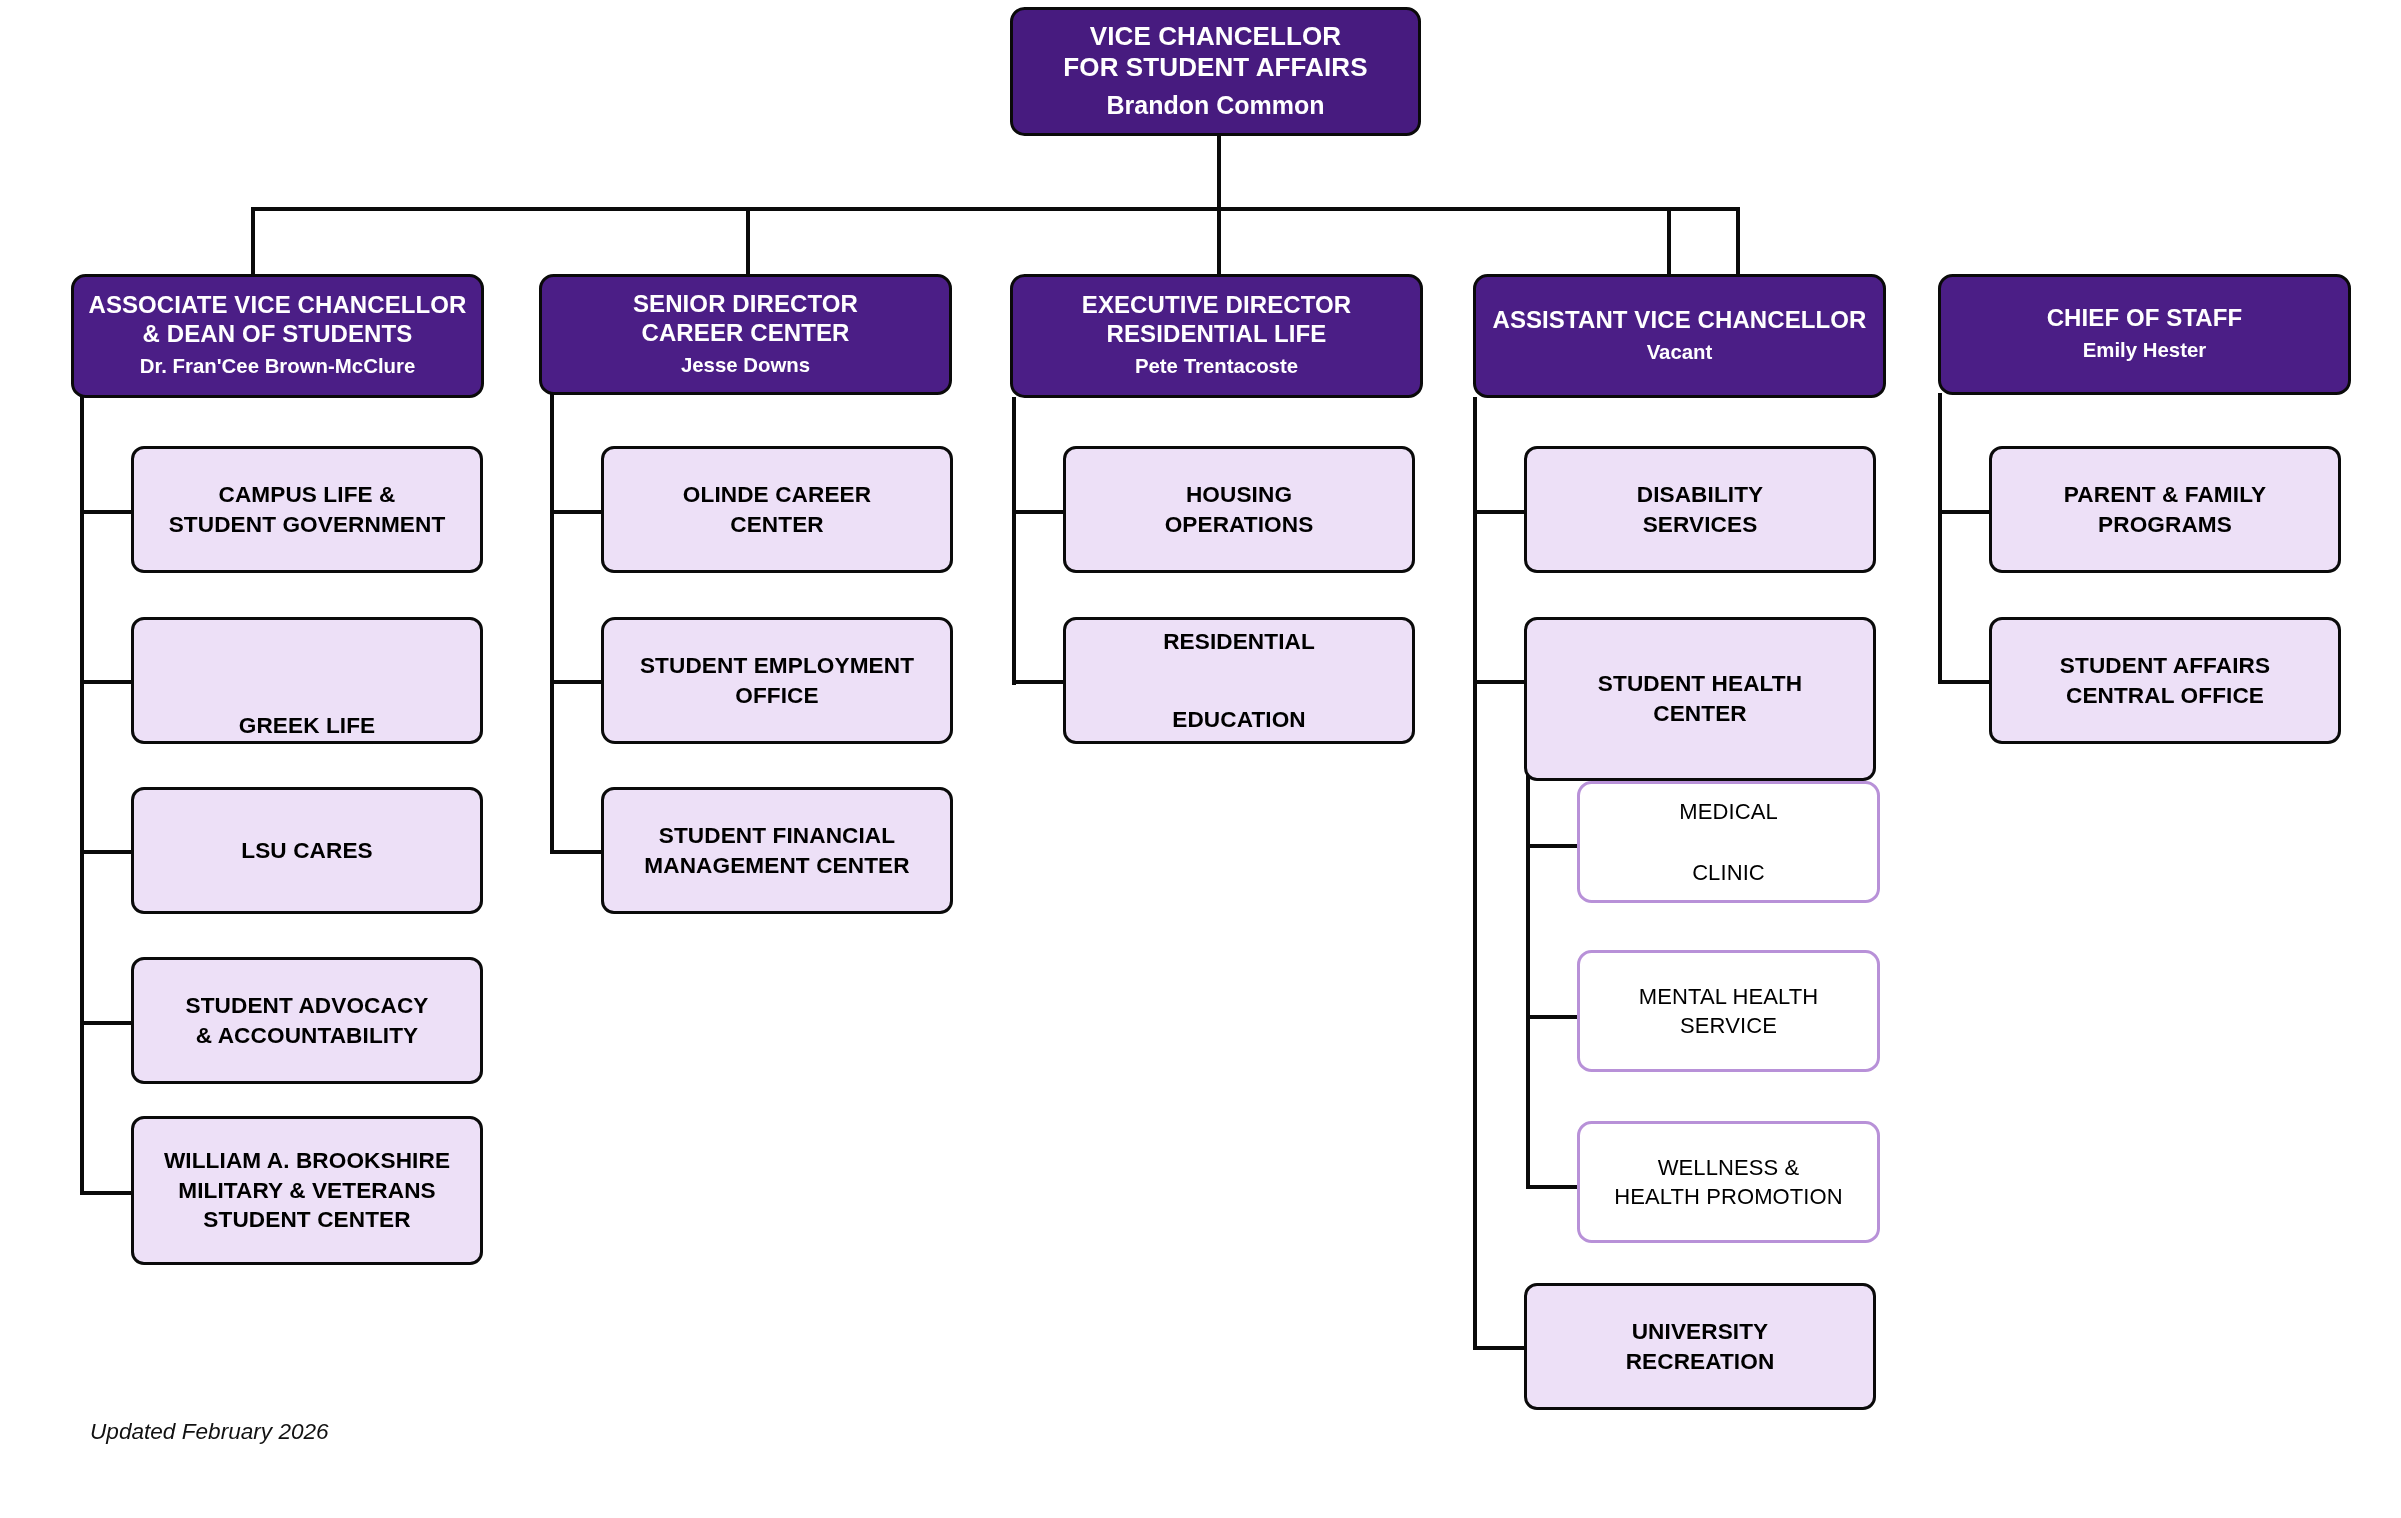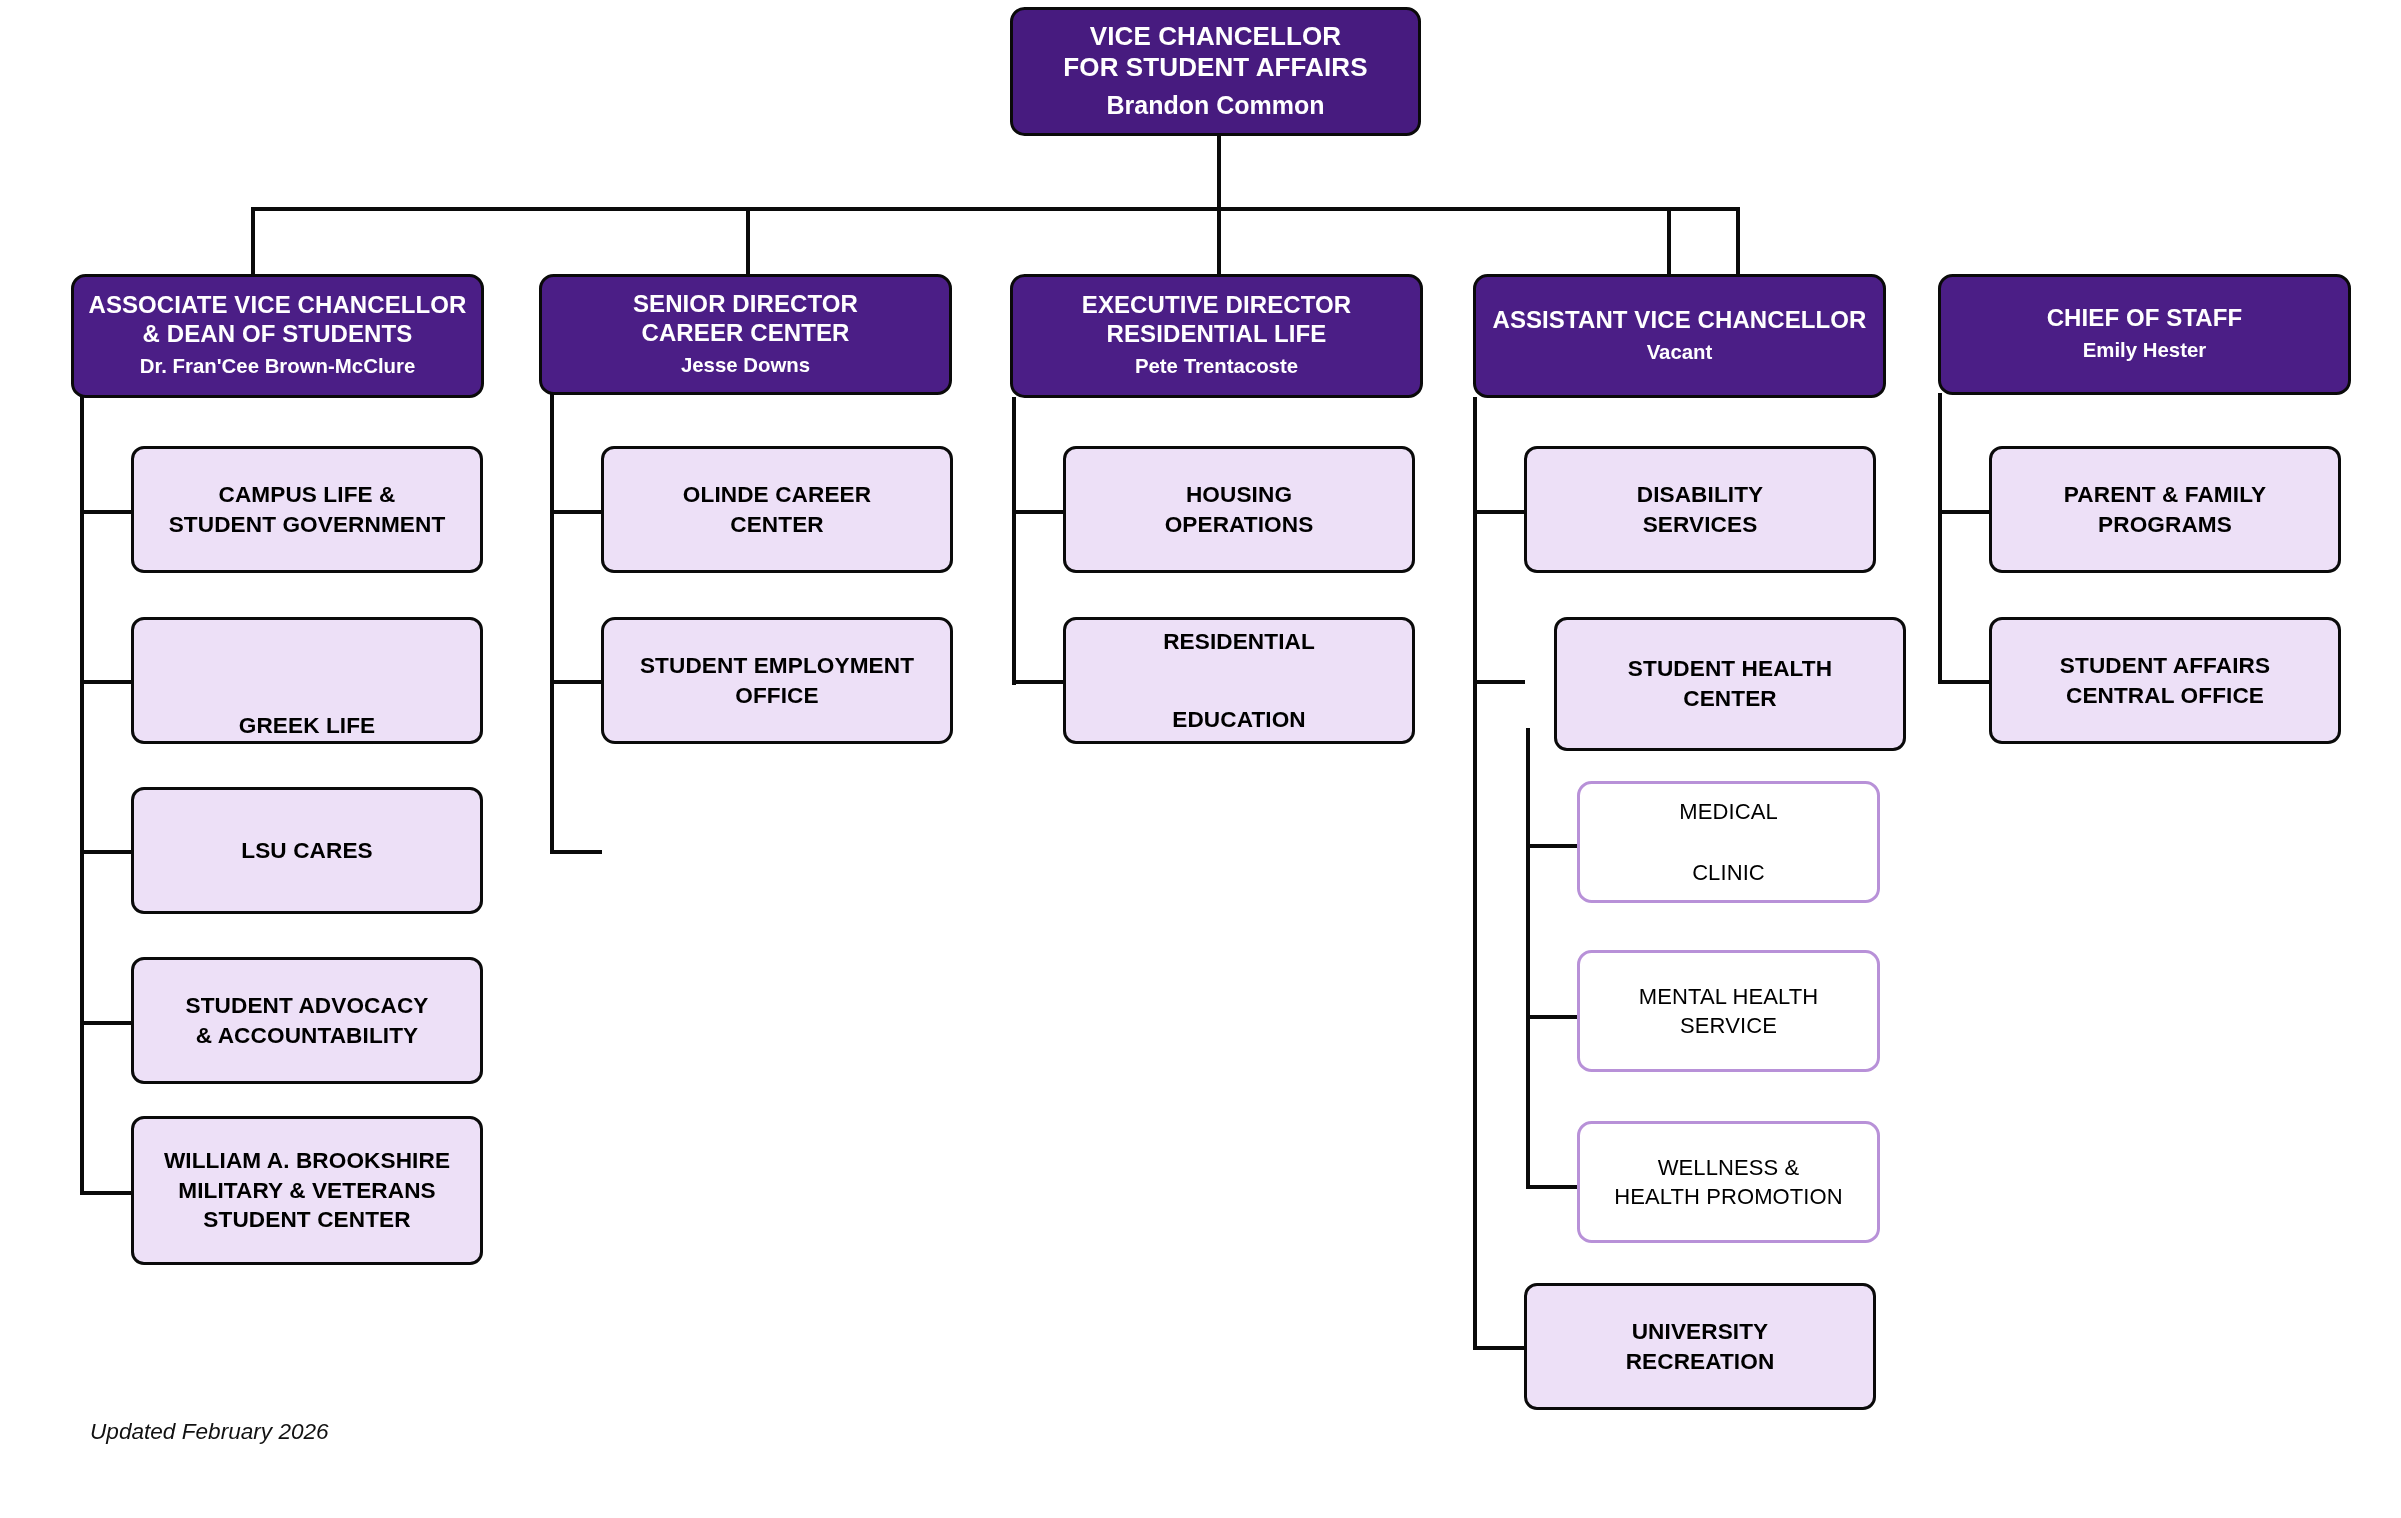--- a/index.html
+++ b/index.html
@@ -193,35 +193,39 @@
   </div>
 
   <div class="node lvl3" style="left:601px; top:446px; width:352px; height:127px;">
     <div class="title">OLINDE CAREER</div>
     <div class="title">CENTER</div>
   </div>
   <div class="node lvl3" style="left:601px; top:617px; width:352px; height:127px;border-radius:14px;">
     <div class="title">STUDENT EMPLOYMENT</div>
     <div class="title">OFFICE</div>
   </div>
+  <div class="node lvl3" style="left:601px; top:787px; width:352px; height:127px;">
+    <div class="title">STUDENT FINANCIAL</div>
+    <div class="title">MANAGEMENT CENTER</div>
+  </div>
 
   <div class="node lvl3" style="left:1063px; top:446px; width:352px; height:127px;">
     <div class="title">HOUSING</div>
     <div class="title">OPERATIONS</div>
   </div>
   <div class="node lvl3" style="left:1063px; top:617px; width:352px; height:127px;gap:48px;">
     <div class="title">RESIDENTIAL</div>
     <div class="title">EDUCATION</div>
   </div>
 
   <div class="node lvl3" style="left:1524px; top:446px; width:352px; height:127px;">
     <div class="title">DISABILITY</div>
     <div class="title">SERVICES</div>
   </div>
-  <div class="node lvl3" style="left:1524px; top:617px; width:352px; height:134px;margin-left:30px;">
+  <div class="node lvl3" style="left:1524px; top:617px; width:352px; height:164px;">
     <div class="title">STUDENT HEALTH</div>
     <div class="title">CENTER</div>
   </div>
   <div class="node lvl3" style="left:1524px; top:1283px; width:352px; height:127px;">
     <div class="title">UNIVERSITY</div>
     <div class="title">RECREATION</div>
   </div>
 
   <div class="node lvl4" style="left:1577px; top:781px; width:303px; height:122px;gap:32px;">
     <div class="title">MEDICAL</div>

